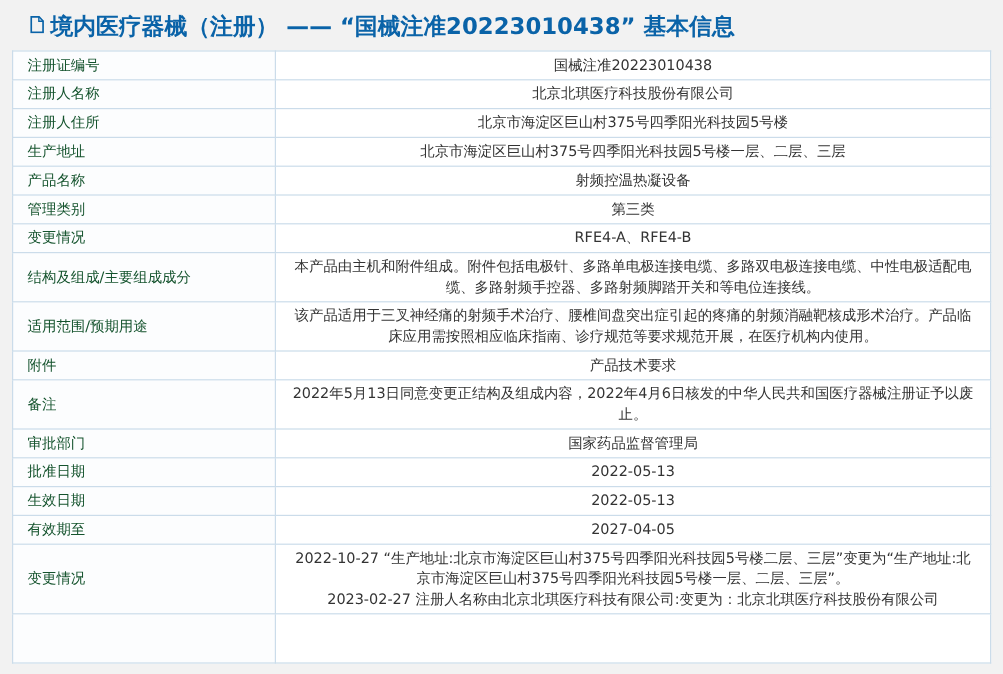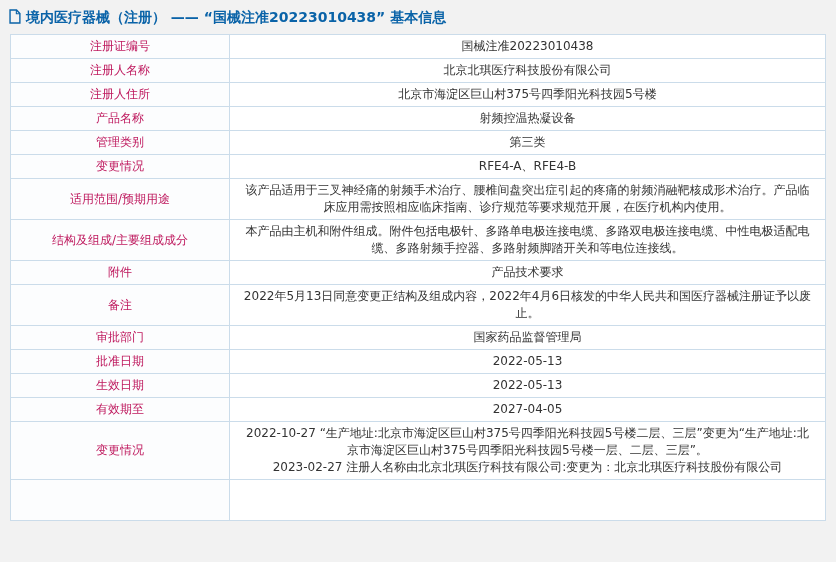--- a/index.html
+++ b/index.html
@@ -14,22 +14,23 @@
     width: 836px;
     min-height: 562px;
     box-sizing: border-box;
   }
   .header {
     display: flex;
     align-items: center;
     gap: 5px;
     padding: 9px 10px 7px 8px;
     color: #0a63a8;
-    font-size: 14px;
+    font-size: 19px;
     font-weight: bold;
+    margin-left: 16px;
   }
   .doc-icon-svg {
     display: inline-block;
     flex: 0 0 auto;
   }
   table.info-table {
     border-collapse: collapse;
     margin-left: 10px;
     width: 816px;
     background: #ffffff;
@@ -38,22 +39,22 @@
   table.info-table td {
     border: 1px solid #cbdcEA;
     border: 1px solid #cbdcea;
     padding: 3px 12px;
     line-height: 17px;
     vertical-align: middle;
     word-break: break-all;
   }
   td.cell-label {
     width: 194px;
-    text-align: center;
-    color: #be185d;
+    text-align: left;
+    color: #14532d;
     background: #fcfdfe;
   }
   td.cell-value {
     text-align: center;
     color: #333;
     white-space: pre-line;
   }
 </style>
 </head>
 <body>
@@ -78,38 +79,42 @@
       </tr>
       <tr>
         <td class="cell-label">注册人名称</td>
         <td class="cell-value">北京北琪医疗科技股份有限公司</td>
       </tr>
       <tr>
         <td class="cell-label">注册人住所</td>
         <td class="cell-value">北京市海淀区巨山村375号四季阳光科技园5号楼</td>
       </tr>
       <tr>
+        <td class="cell-label">生产地址</td>
+        <td class="cell-value">北京市海淀区巨山村375号四季阳光科技园5号楼一层、二层、三层</td>
+      </tr>
+      <tr>
         <td class="cell-label">产品名称</td>
         <td class="cell-value">射频控温热凝设备</td>
       </tr>
       <tr>
         <td class="cell-label">管理类别</td>
         <td class="cell-value">第三类</td>
       </tr>
       <tr>
         <td class="cell-label">变更情况</td>
         <td class="cell-value">RFE4-A、RFE4-B</td>
       </tr>
       <tr>
+        <td class="cell-label">结构及组成/主要组成成分</td>
+        <td class="cell-value">本产品由主机和附件组成。附件包括电极针、多路单电极连接电缆、多路双电极连接电缆、中性电极适配电缆、多路射频手控器、多路射频脚踏开关和等电位连接线。</td>
+      </tr>
+      <tr>
         <td class="cell-label">适用范围/预期用途</td>
         <td class="cell-value">该产品适用于三叉神经痛的射频手术治疗、腰椎间盘突出症引起的疼痛的射频消融靶核成形术治疗。产品临床应用需按照相应临床指南、诊疗规范等要求规范开展，在医疗机构内使用。</td>
-      </tr>
-      <tr>
-        <td class="cell-label">结构及组成/主要组成成分</td>
-        <td class="cell-value">本产品由主机和附件组成。附件包括电极针、多路单电极连接电缆、多路双电极连接电缆、中性电极适配电缆、多路射频手控器、多路射频脚踏开关和等电位连接线。</td>
       </tr>
       <tr>
         <td class="cell-label">附件</td>
         <td class="cell-value">产品技术要求</td>
       </tr>
       <tr>
         <td class="cell-label">备注</td>
         <td class="cell-value">2022年5月13日同意变更正结构及组成内容，2022年4月6日核发的中华人民共和国医疗器械注册证予以废止。</td>
       </tr>
       <tr>

